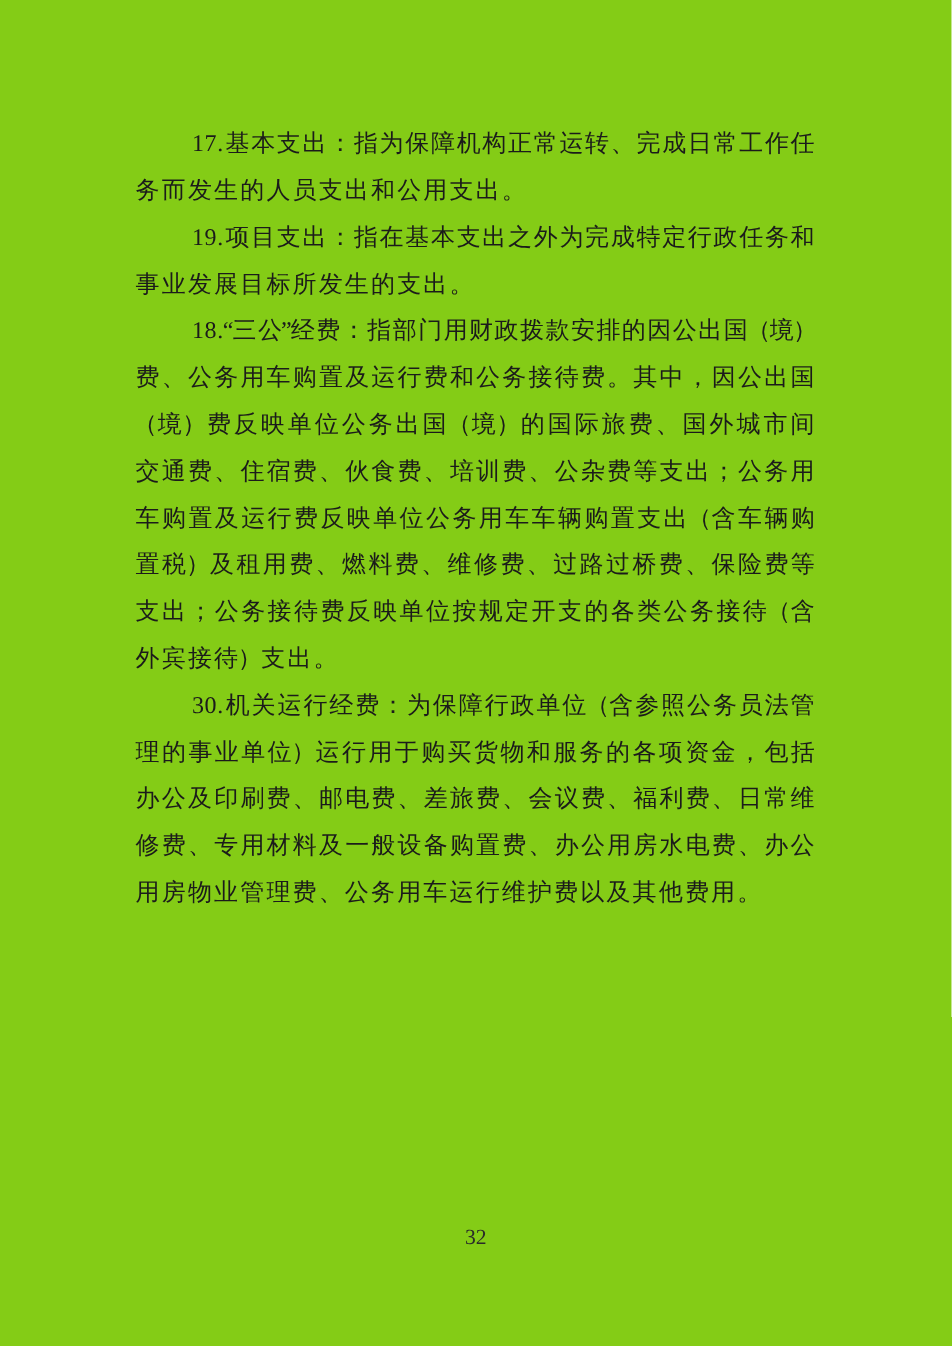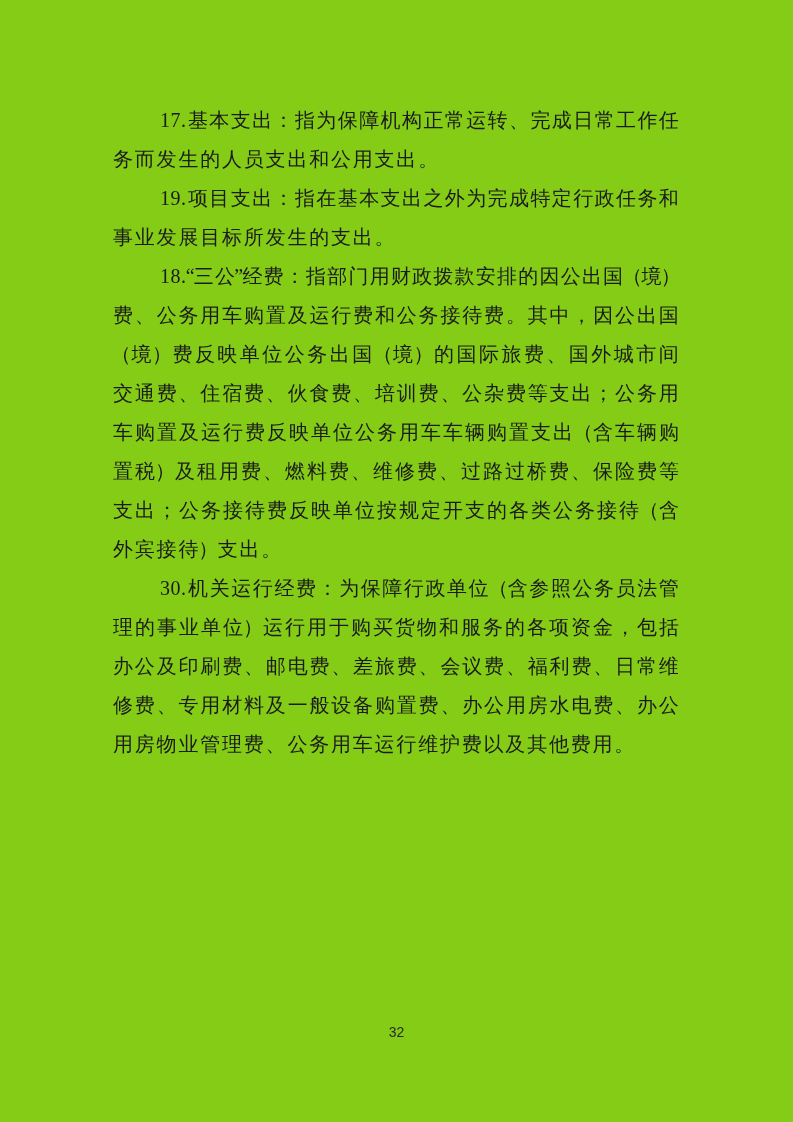--- a/index.html
+++ b/index.html
@@ -39,22 +39,22 @@
   .line.start .ch.punct { margin-right: -0.5px; }
   .ch.num { letter-spacing: 0.5px; }
   .page-footer {
     position: absolute;
     top: 1023px;
     left: 0;
     width: 100%;
     text-align: center;
   }
   .page-number {
-    font-family: Liberation Sans, sans-serif;
-    font-size: 14px;
+    font-family: Liberation Serif, serif;
+    font-size: 18px;
     line-height: 17px;
     color: #2a2a2a;
   }
 </style>
 </head>
 <body>
 
 <div class="page">
 
   <div class="text-block">

